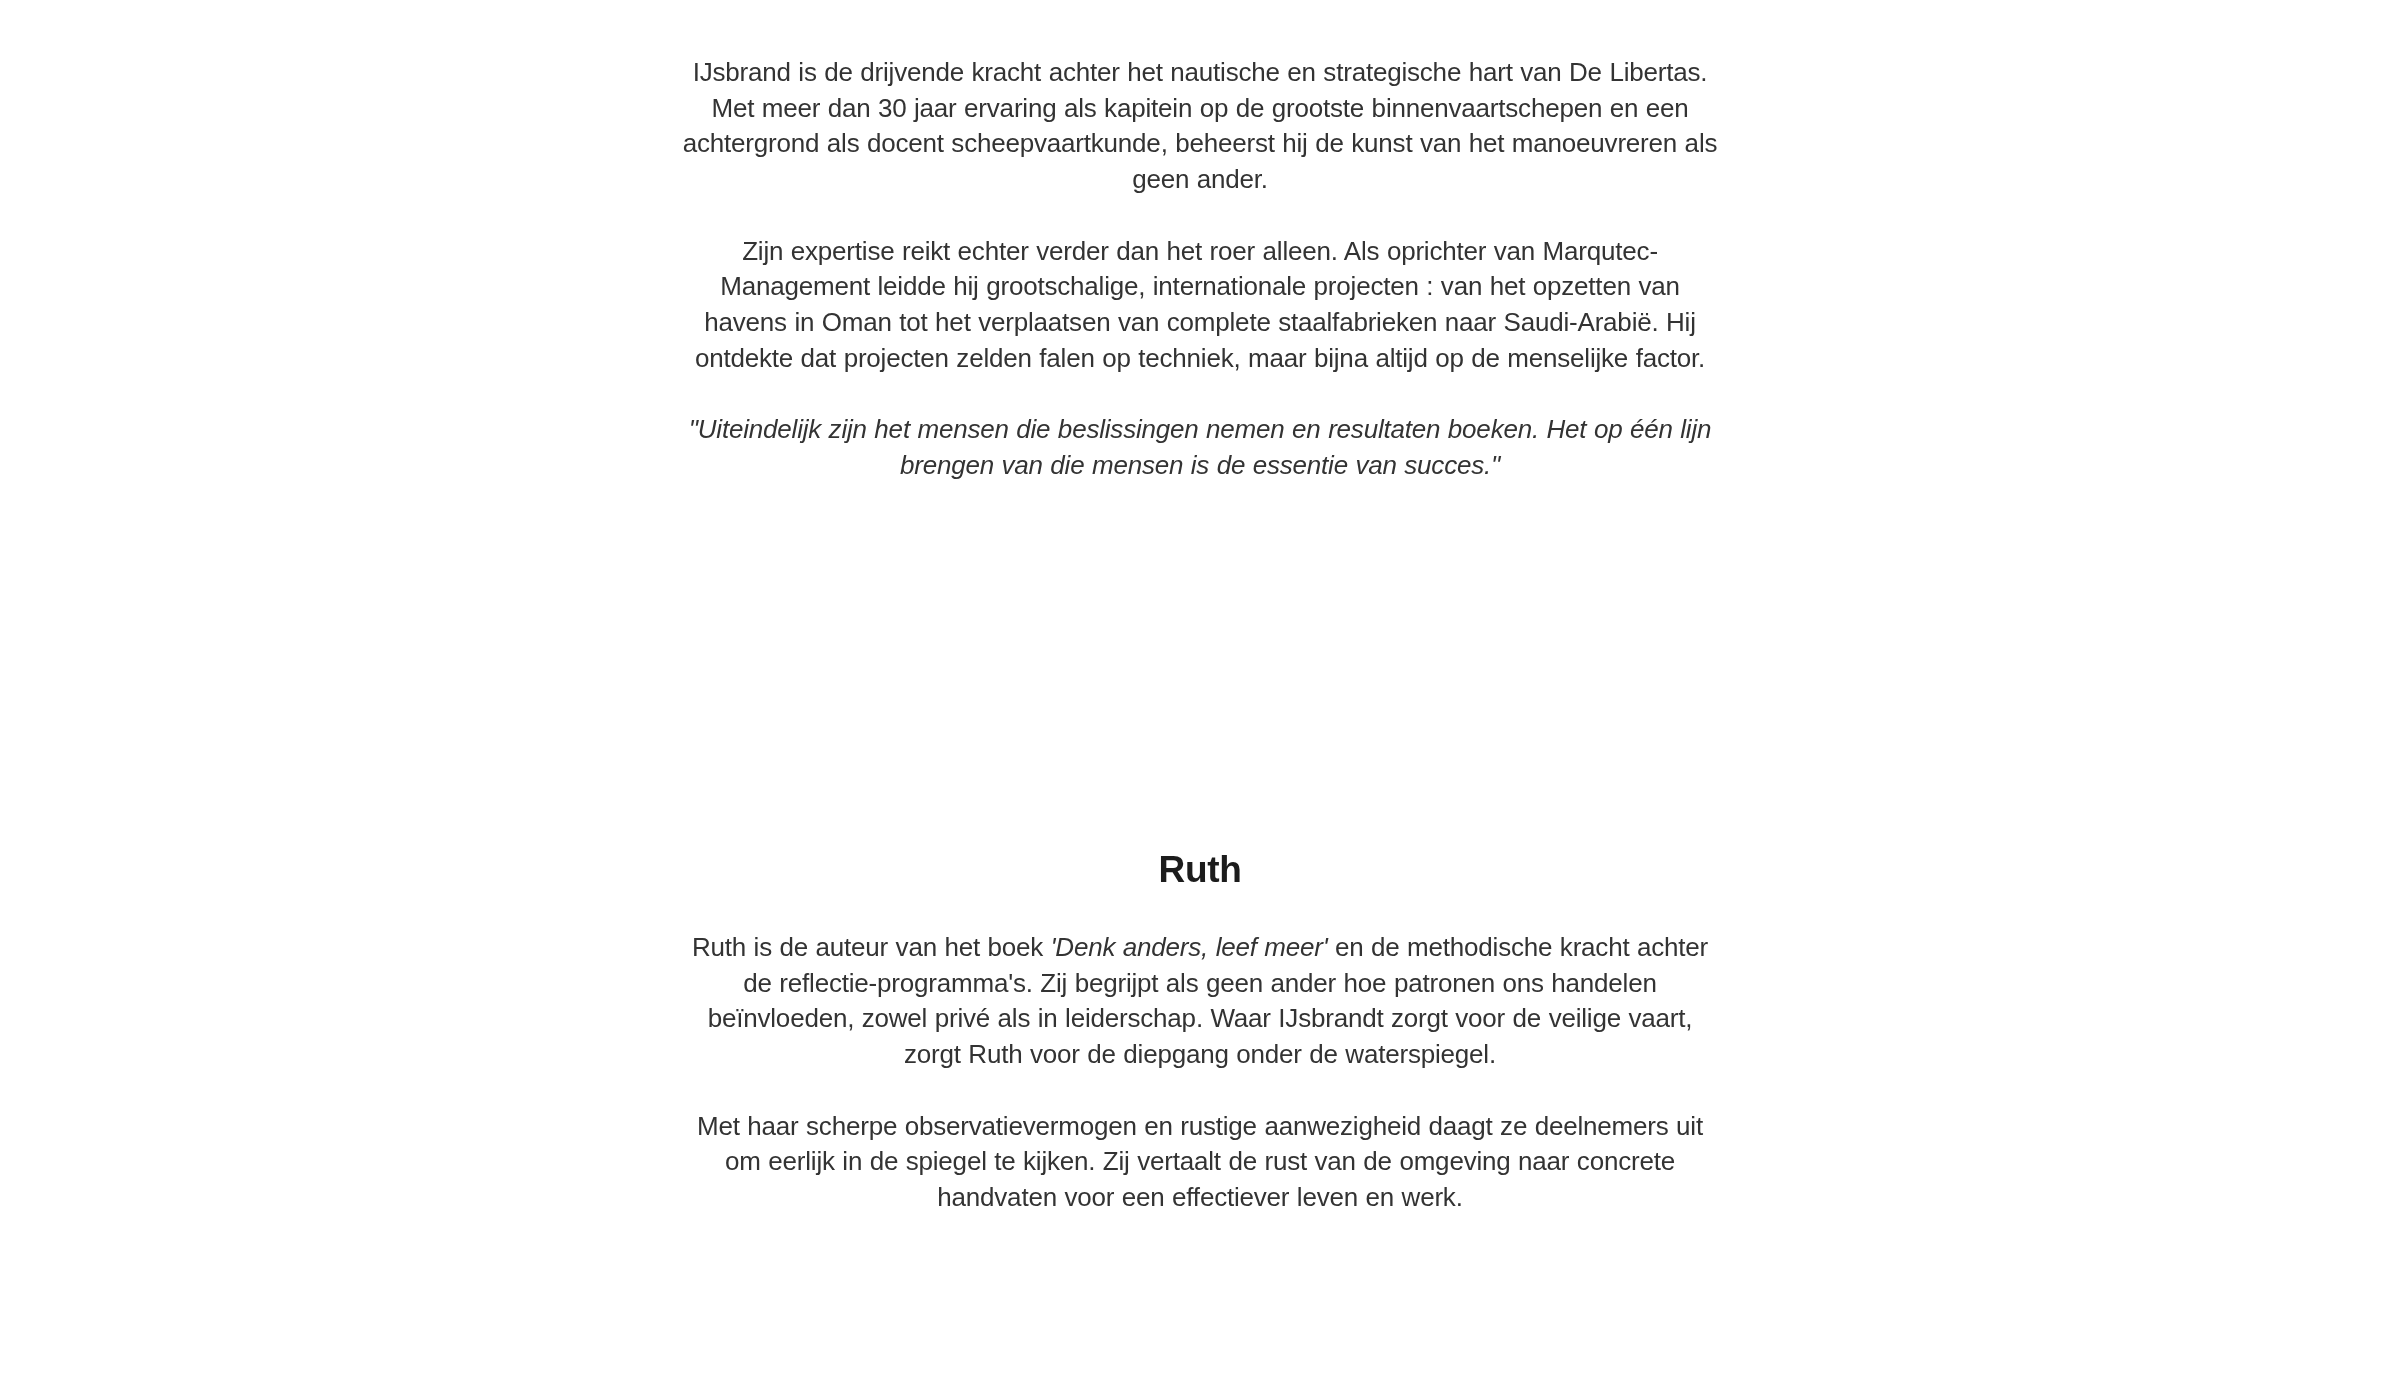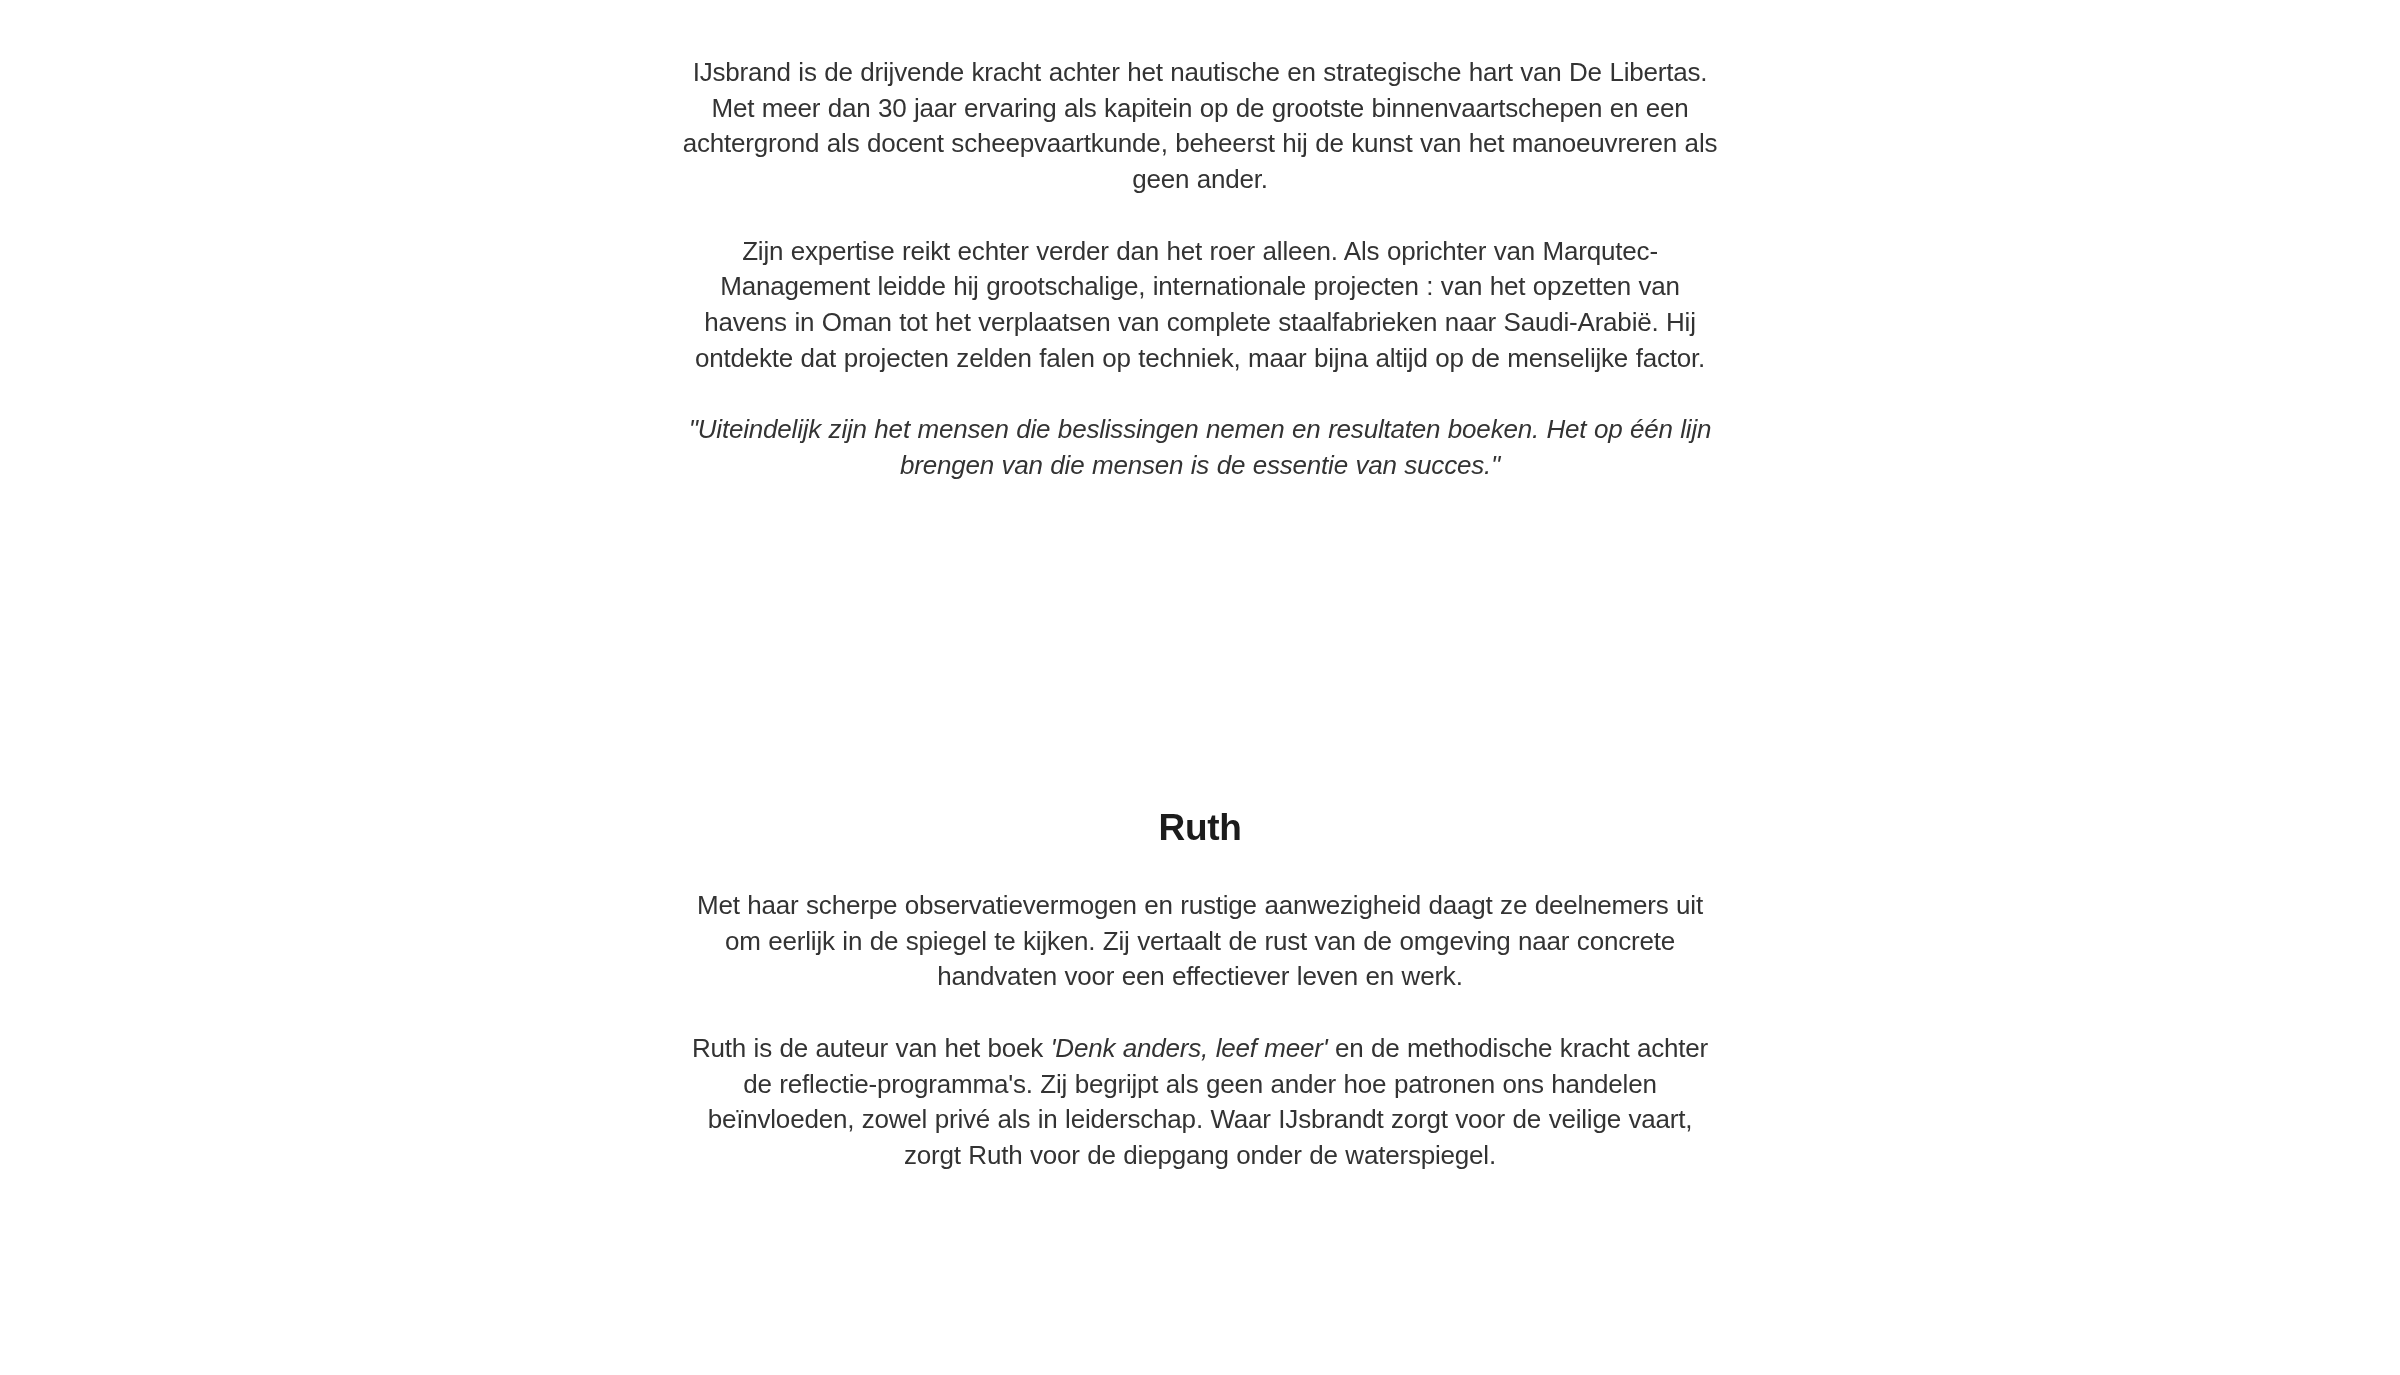--- a/index.html
+++ b/index.html
@@ -43,37 +43,37 @@
     margin-top: 35.7px;
   }
   .bio p.quote {
     font-style: italic;
   }
   em.book {
     font-style: italic;
   }
   #section-ijsbrand { position: absolute; top: 18px; left: 0; right: 0; }
   #section-ijsbrand .bio { margin-top: 37px; }
-  #section-ruth { position: absolute; top: 806px; left: 0; right: 0; }
+  #section-ruth { position: absolute; top: 848px; left: 0; right: 0; }
   #section-ruth .bio { margin-top: 38px; }
 </style>
 </head>
 <body>
 
 <main class="content">
 
   <section id="section-ijsbrand">
     <div class="bio">
       <p>IJsbrand is de drijvende kracht achter het nautische en strategische hart van De Libertas. Met meer dan 30 jaar ervaring als kapitein op de grootste binnenvaartschepen en een achtergrond als docent scheepvaartkunde, beheerst hij de kunst van het manoeuvreren als geen ander.</p>
       <p>Zijn expertise reikt echter verder dan het roer alleen. Als oprichter van Marqutec-Management leidde hij grootschalige, internationale projecten : van het opzetten van havens in Oman tot het verplaatsen van complete staalfabrieken naar Saudi-Arabië. Hij ontdekte dat projecten zelden falen op techniek, maar bijna altijd op de menselijke factor.</p>
       <p class="quote">"Uiteindelijk zijn het mensen die beslissingen nemen en resultaten boeken. Het op één lijn brengen van die mensen is de essentie van succes."</p>
     </div>
   </section>
 
   <section id="section-ruth">
     <h2 class="section-title">Ruth</h2>
     <div class="bio">
+      <p><span>Ruth is de auteur van het boek </span><em class="book">'Denk anders, leef meer'</em><span> en de methodische kracht achter de reflectie-programma's. Zij begrijpt als geen ander hoe patronen ons handelen beïnvloeden, zowel privé als in leiderschap. Waar IJsbrandt zorgt voor de veilige vaart, zorgt Ruth voor de diepgang onder de waterspiegel.</span></p>
       <p>Met haar scherpe observatievermogen en rustige aanwezigheid daagt ze deelnemers uit om eerlijk in de spiegel te kijken. Zij vertaalt de rust van de omgeving naar concrete handvaten voor een effectiever leven en werk.</p>
-      <p><span>Ruth is de auteur van het boek </span><em class="book">'Denk anders, leef meer'</em><span> en de methodische kracht achter de reflectie-programma's. Zij begrijpt als geen ander hoe patronen ons handelen beïnvloeden, zowel privé als in leiderschap. Waar IJsbrandt zorgt voor de veilige vaart, zorgt Ruth voor de diepgang onder de waterspiegel.</span></p>
     </div>
   </section>
 
 </main>
 
 </body></html>

